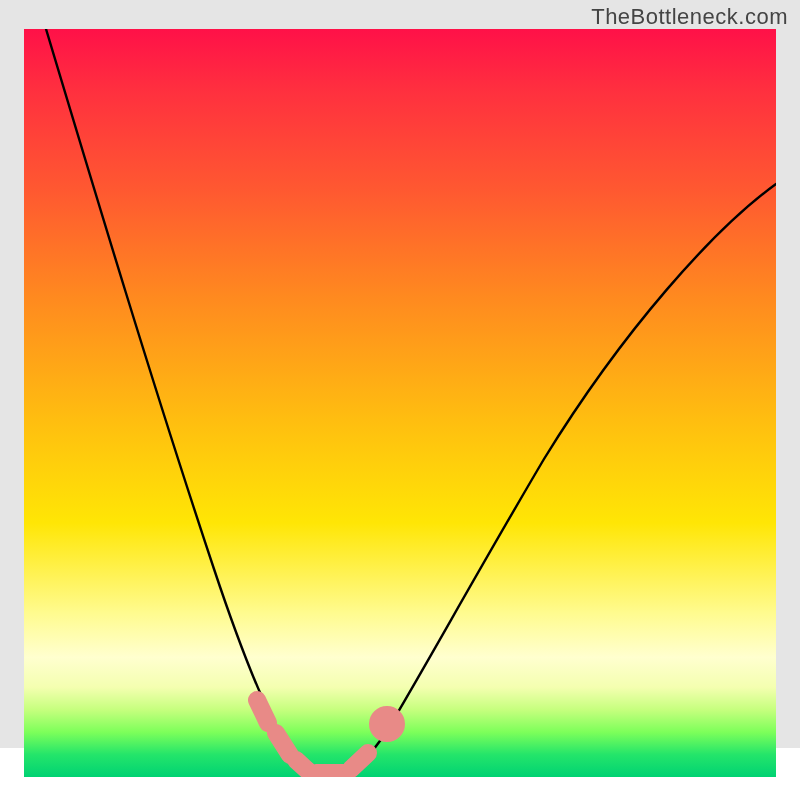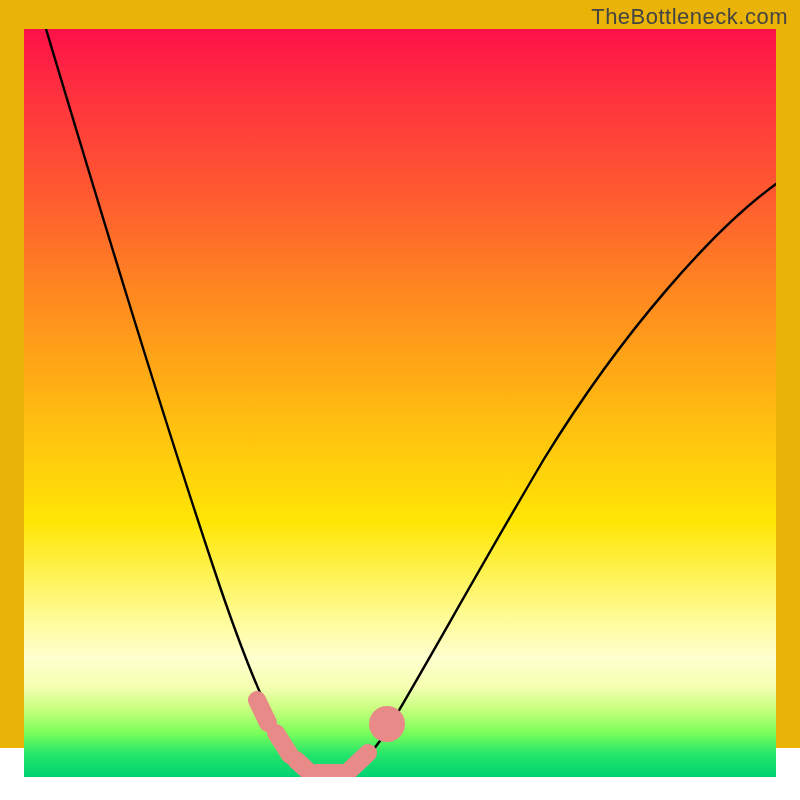--- a/index.html
+++ b/index.html
@@ -8,21 +8,21 @@
     width: 800px;
     height: 800px;
     overflow: hidden;
     font-family: Arial, Helvetica, sans-serif;
     background: #fff;
   }
   .frame {
     position: relative;
     width: 800px;
     height: 748px;
-    background: #eab308;
+    background: #e5e5e5;
   }
   .watermark {
     position: absolute;
     top: 4px;
     right: 12px;
     color: #444;
     font-size: 22px;
     font-weight: 500;
     letter-spacing: 0.5px;
     z-index: 5;

